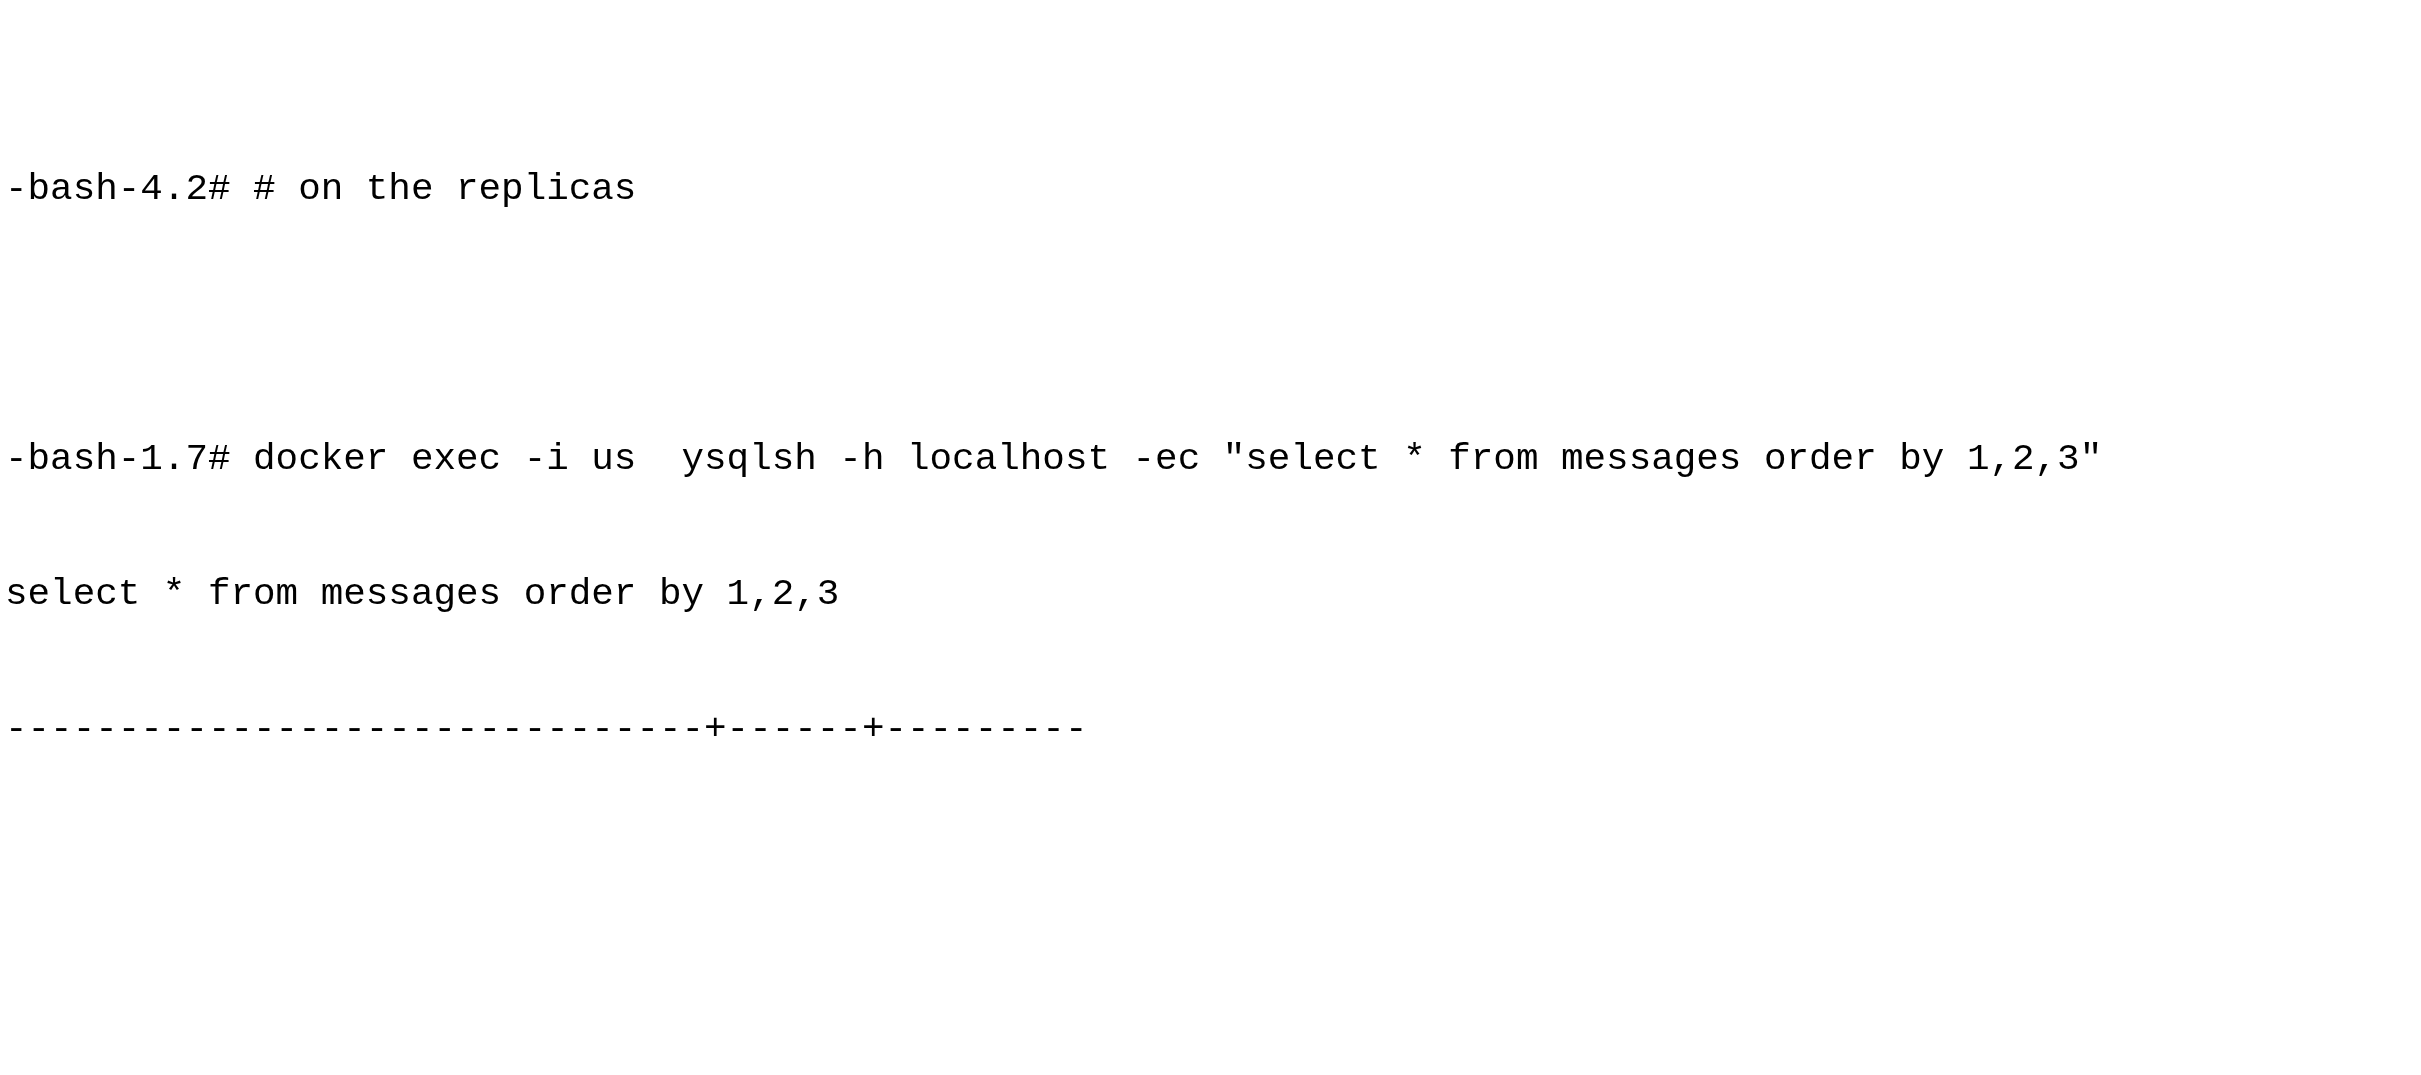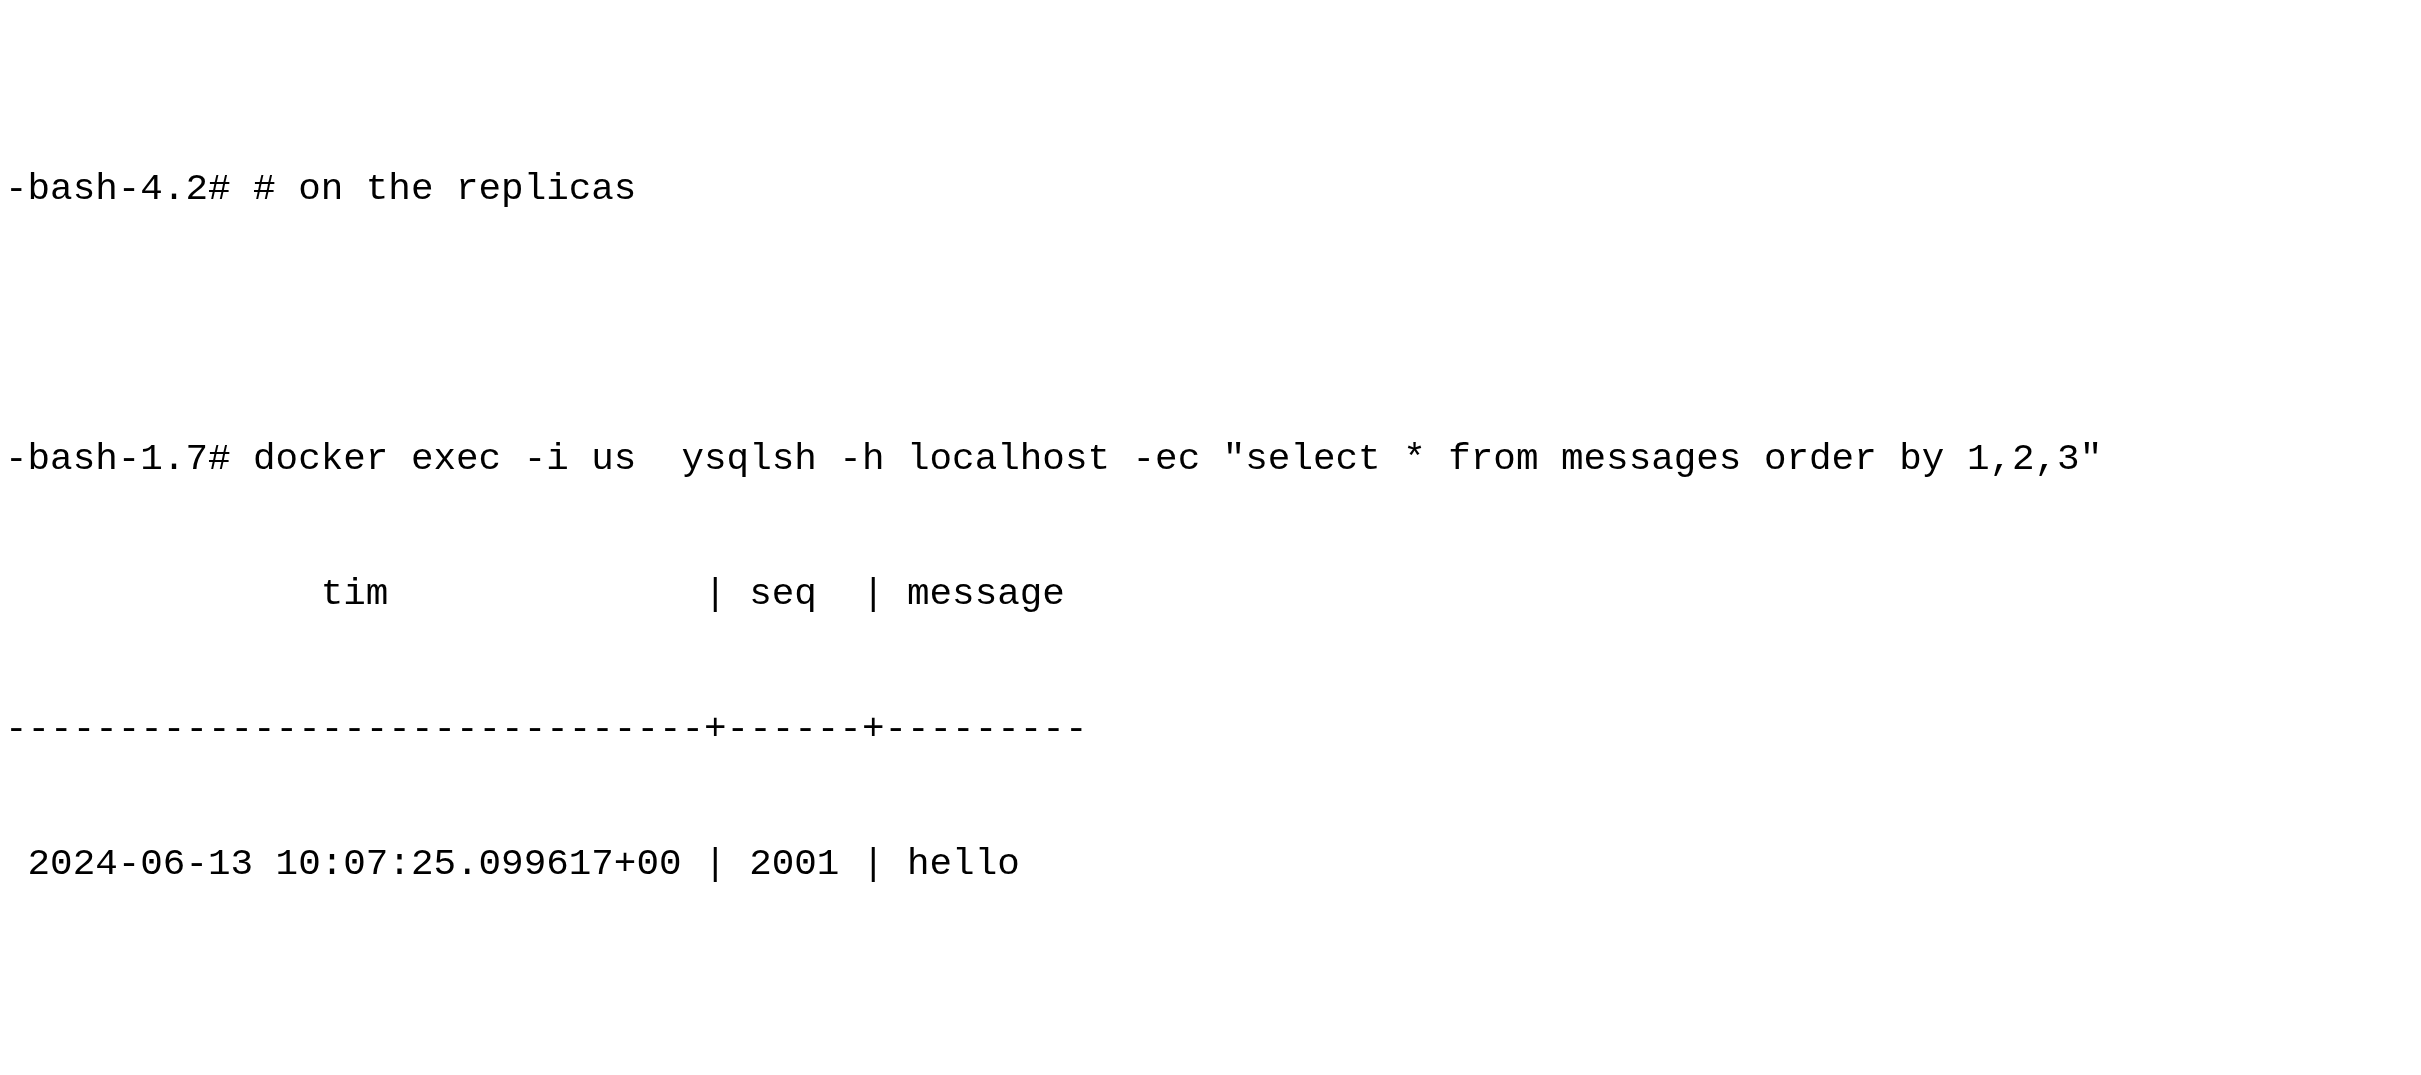--- a/index.html
+++ b/index.html
@@ -38,23 +38,22 @@
 </style>
 </head>
 <body>
 
 <div class="terminal">
 
   <div class="line">-bash-4.2# # on the replicas</div>
 
   <section class="block">
     <div class="line">-bash-1.7# docker exec -i us  ysqlsh -h localhost -ec ″select * from messages order by 1,2,3″</div>
-    <div class="line">              tim              | seq  | message </div>
+    <div class="line">select * from messages order by 1,2,3</div>
     <div class="line">-------------------------------+------+---------</div>
-    <div class="line"> 2024-06-13 10:07:25.099617+00 | 2001 | hello</div>
     
     
   </section>
 
   
 
   
 
   
 

